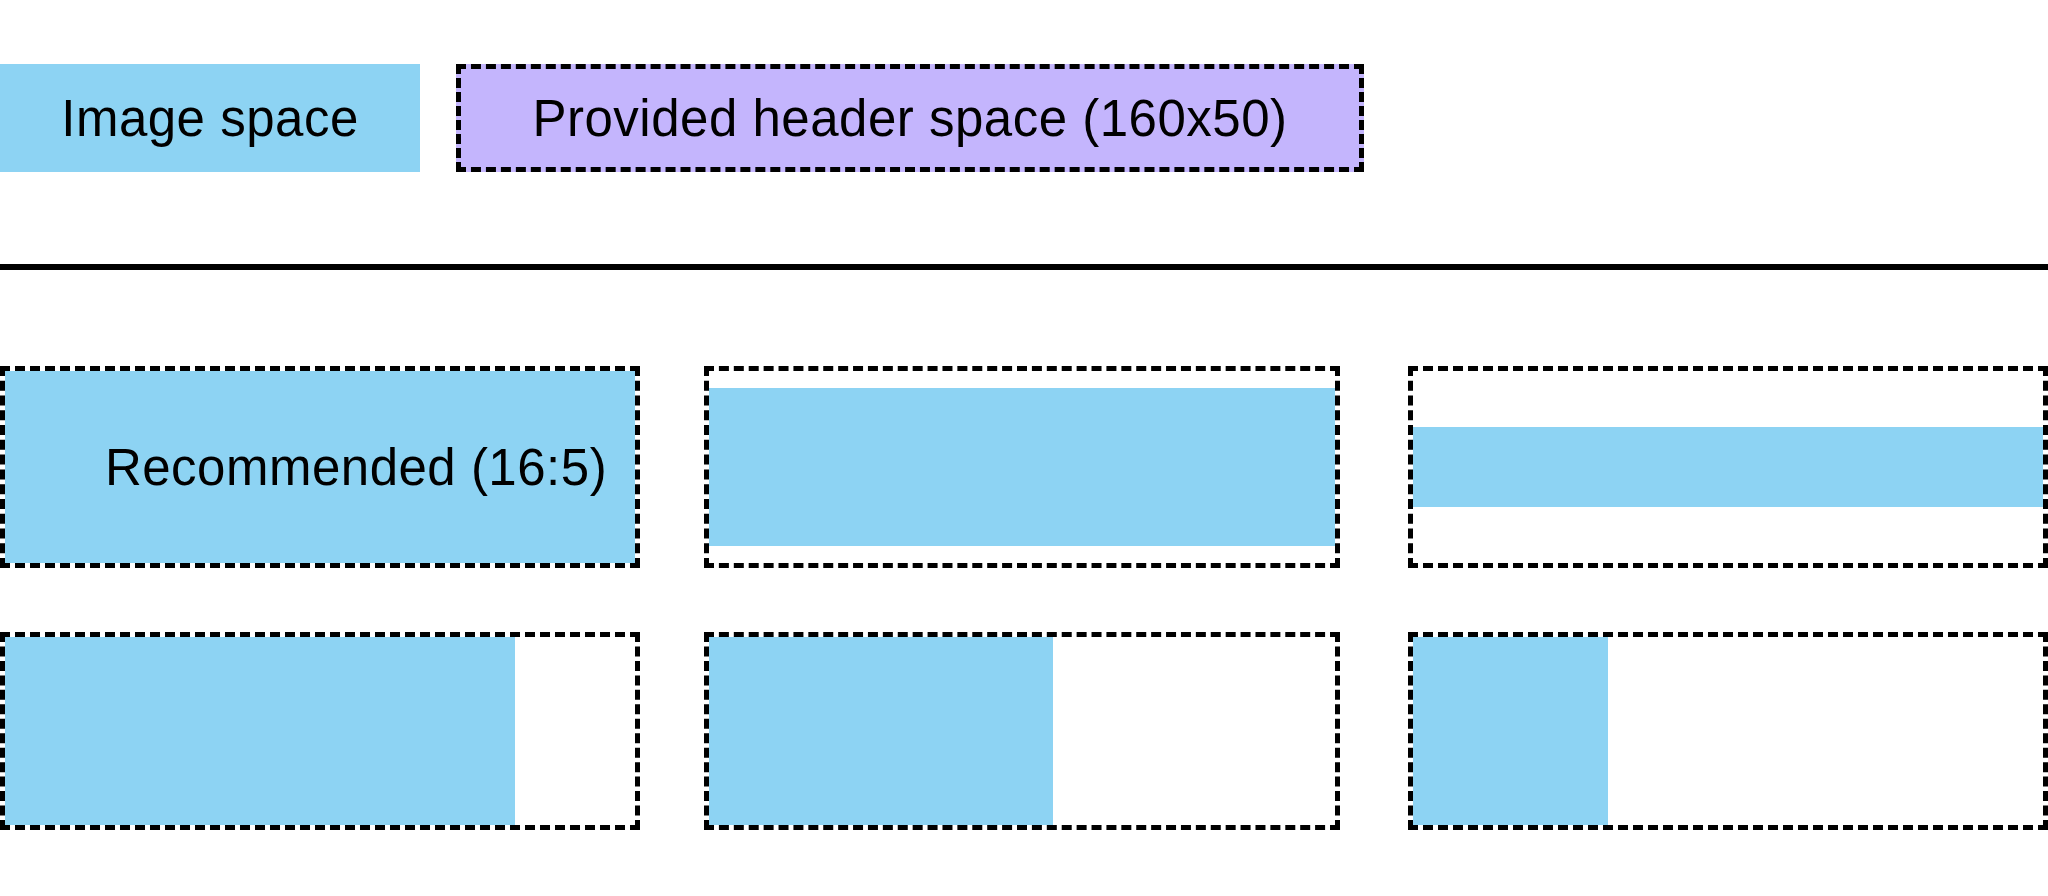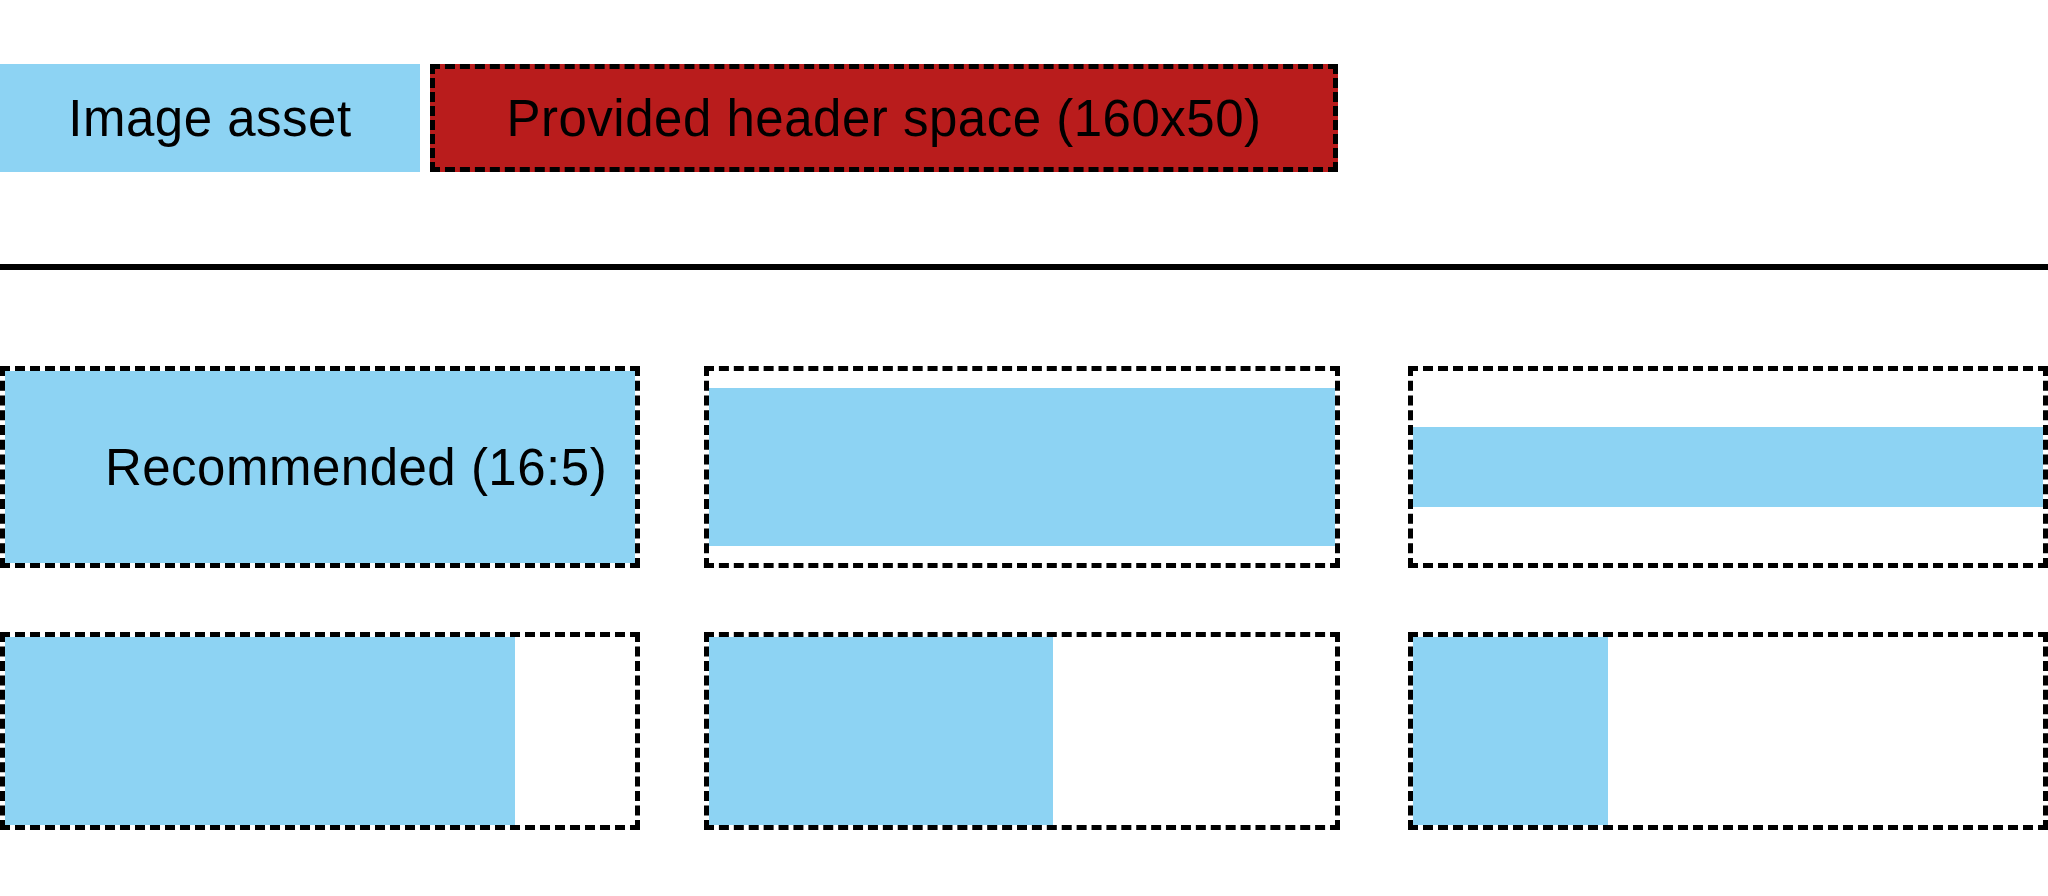--- a/index.html
+++ b/index.html
@@ -27,30 +27,30 @@
     left: 0px;
     top: 64px;
     width: 420px;
     height: 108px;
     display: flex;
     align-items: center;
     justify-content: center;
   }
   .legend-dashed {
     position: absolute;
-    left: 430px;
+    left: 456px;
     top: 64px;
     width: 908px;
     height: 108px;
     border: 5px dashed #000000;
     box-sizing: border-box;
     display: flex;
     align-items: center;
     justify-content: center;
-    background: #b91c1c;
+    background: #c4b5fd;
   }
   .divider {
     position: absolute;
     left: 0px;
     top: 264px;
     width: 2048px;
     height: 6px;
   }
   .example-box {
     position: absolute;
@@ -82,21 +82,21 @@
   .c1 { left: 0px;    width: 640px; }
   .c2 { left: 704px;  width: 636px; }
   .c3 { left: 1408px; width: 640px; }
 </style>
 </head>
 <body>
 
 <div class="stage">
 
   <div class="legend-swatch" style="background: rgb(141, 211, 243);">
-    <span class="label-text">Image asset</span>
+    <span class="label-text">Image space</span>
   </div>
 
   <div class="legend-dashed">
     <span class="label-text">Provided header space (160x50)</span>
   </div>
 
   <div class="divider" style="background: rgb(0, 0, 0);"></div>
 
   <div class="example-box r1 c1">
     <div class="asset-fill" style="width: 100%; height: 100%; background: rgb(141, 211, 243);"></div>

